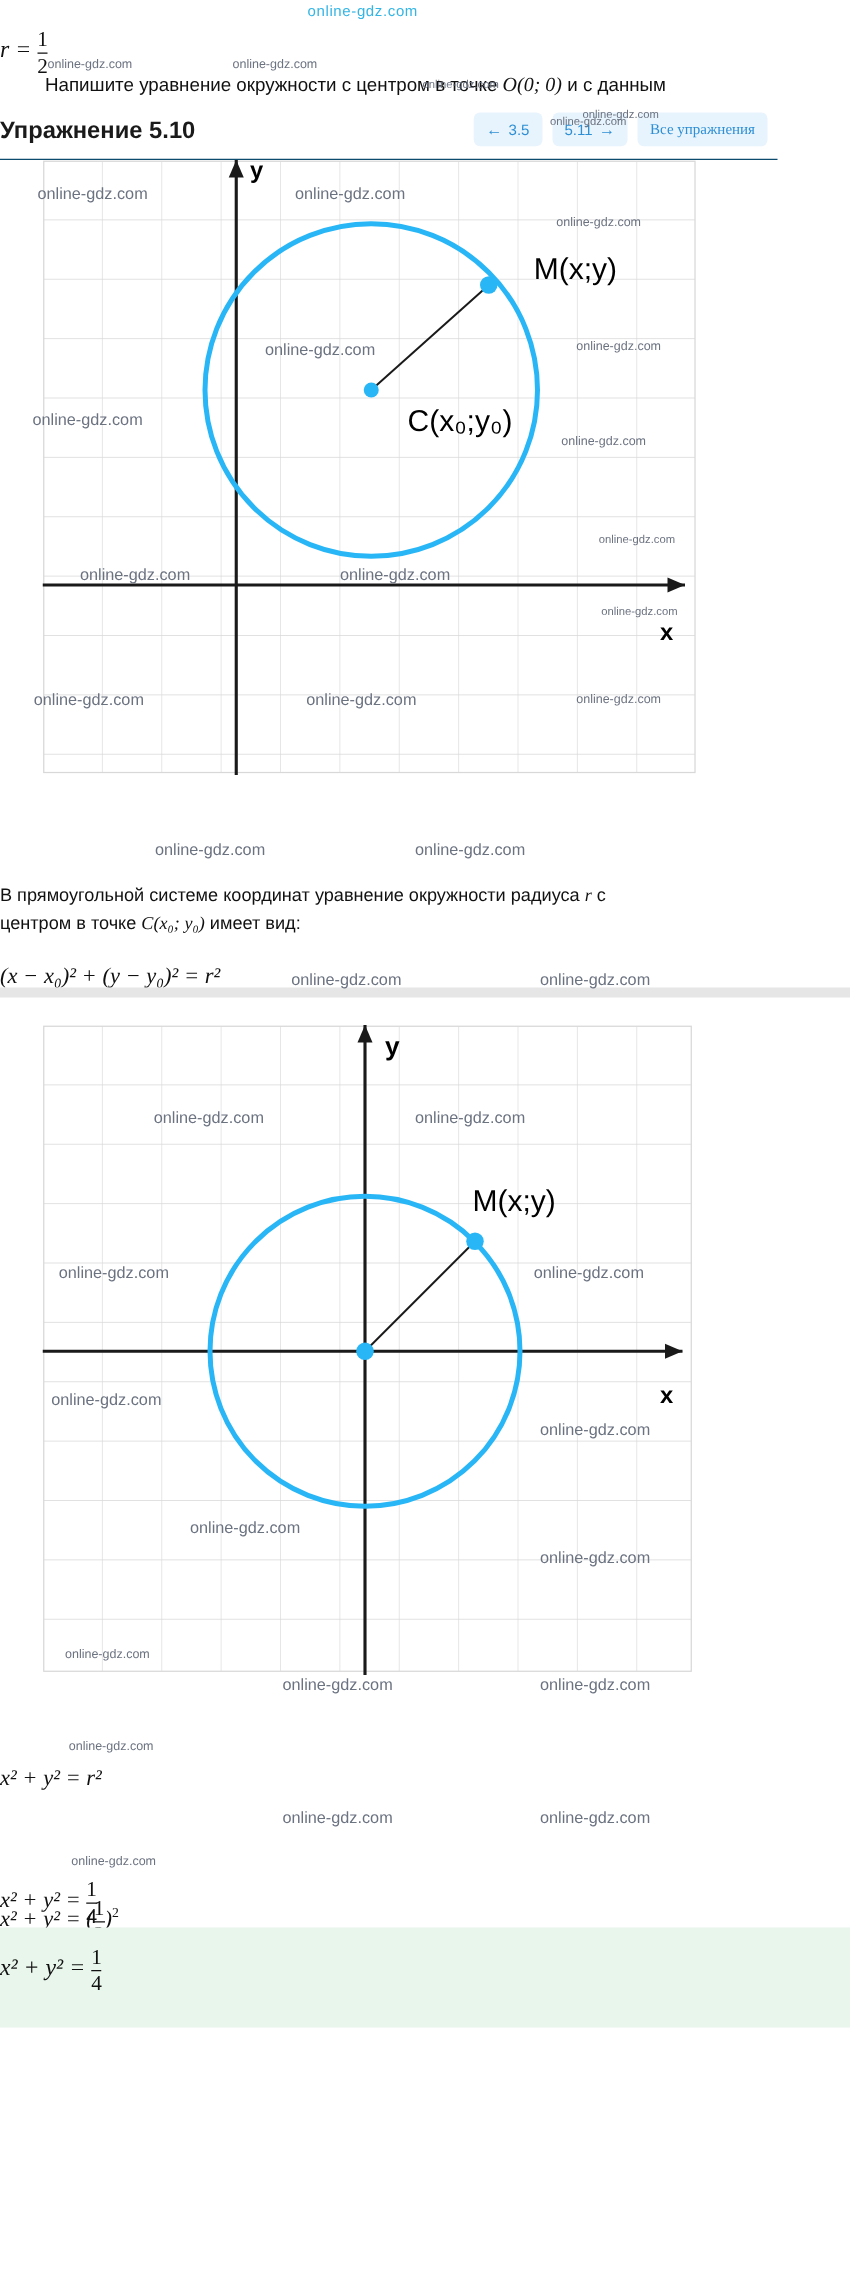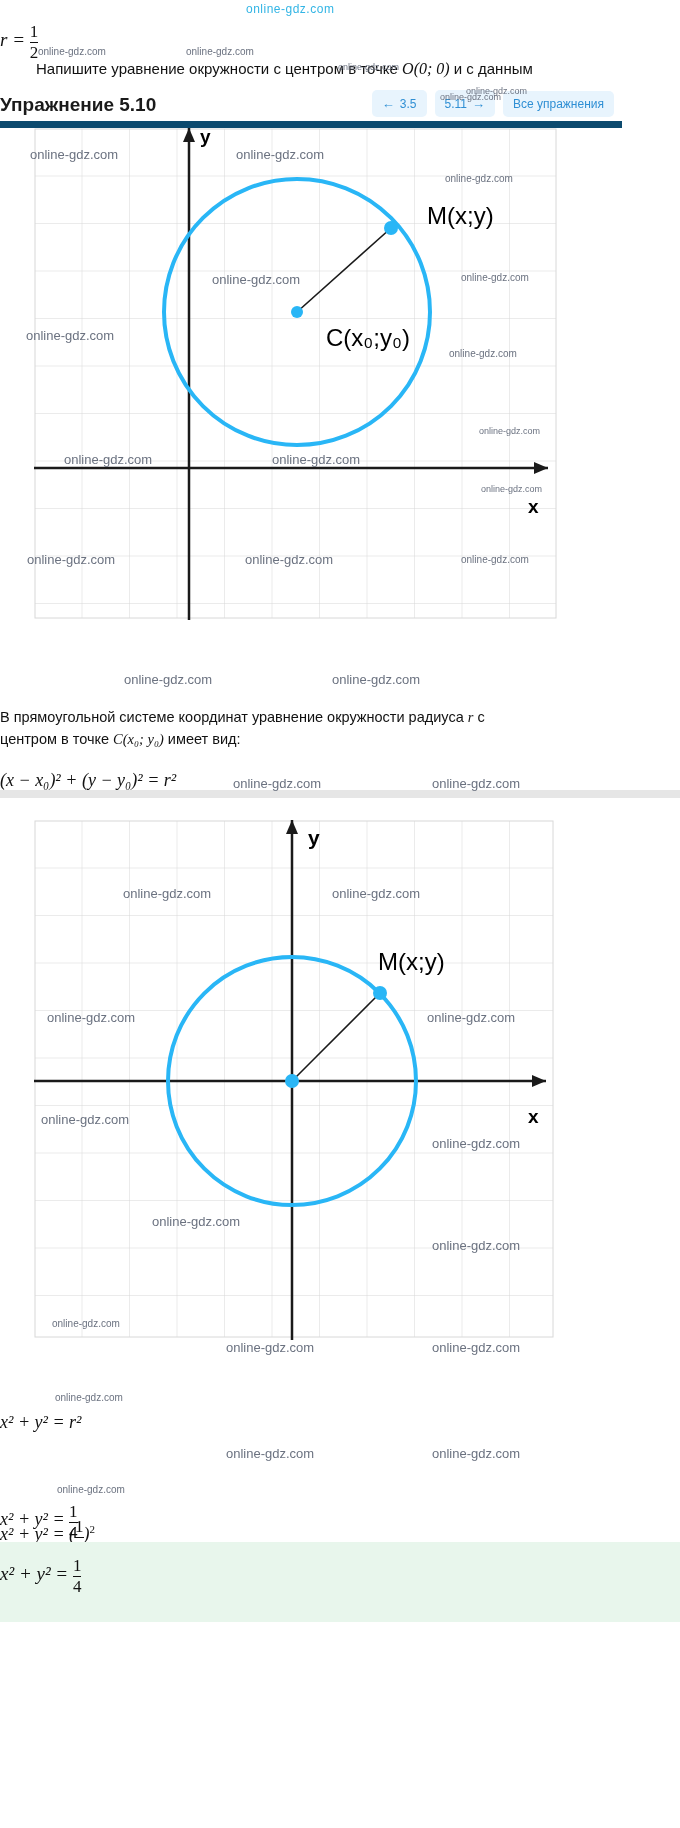--- a/index.html
+++ b/index.html
@@ -65,21 +65,21 @@
     font-size: 16px;
   }
 
   
   .ex-header {
     position: absolute;
     left: 0; top: 88px;
     width: 622px;
     height: 40px;
     background: #ffffff;
-    border-bottom: 7px solid #0c4a6e;
+    border-bottom: 1px solid #0c4a6e;
   }
   .ex-title {
     position: absolute;
     left: 0; top: 6px;
     font-size: 19px;
     font-weight: bold;
     color: #1a1a1a;
   }
   .nav-group {
     position: absolute;
@@ -103,21 +103,21 @@
   }
   .nav-btn .arrow { font-size: 13px; }
   .nav-all {
     background: #e8f4fd;
     color: #2f8fd4;
     border: none;
     border-radius: 5px;
     font-size: 12px;
     padding: 6px 10px;
     cursor: pointer;
-    font-family: Liberation Sans, sans-serif;
+    font-family: Liberation Serif, serif;
     position: relative;
   }
 
   
   .fig {
     position: absolute;
     background: #fff;
   }
   .fig svg { display: block; }
 

